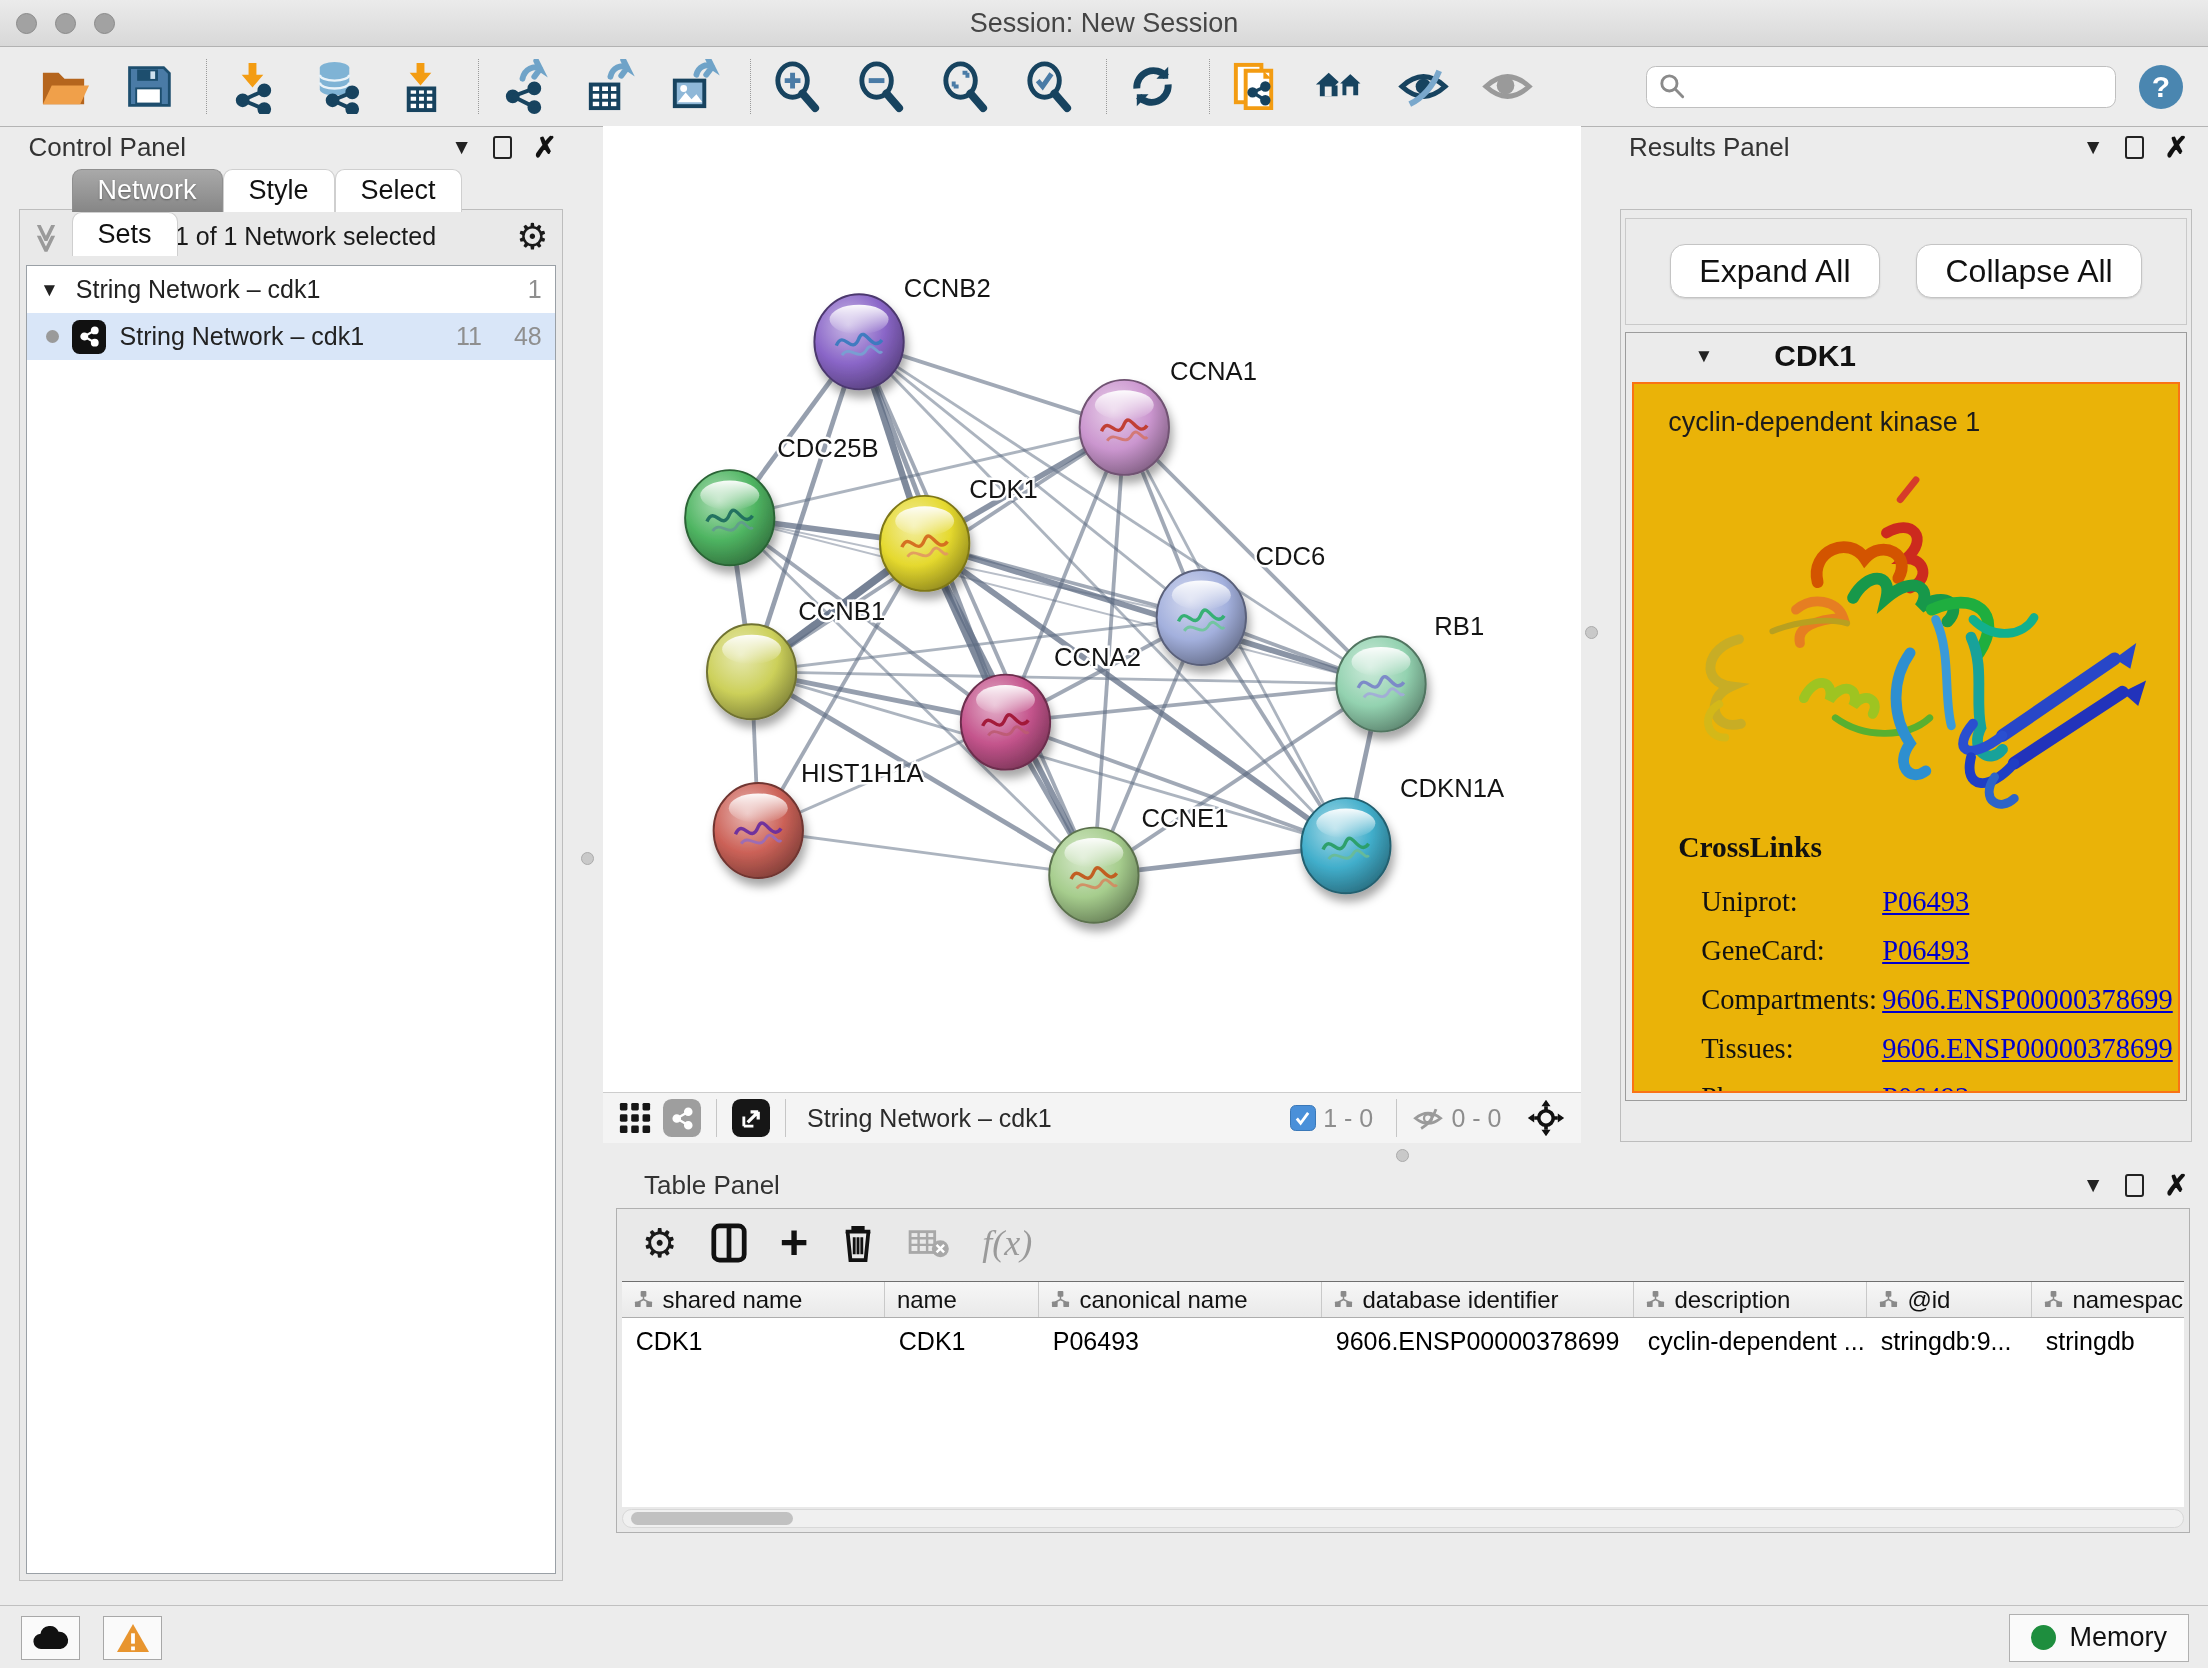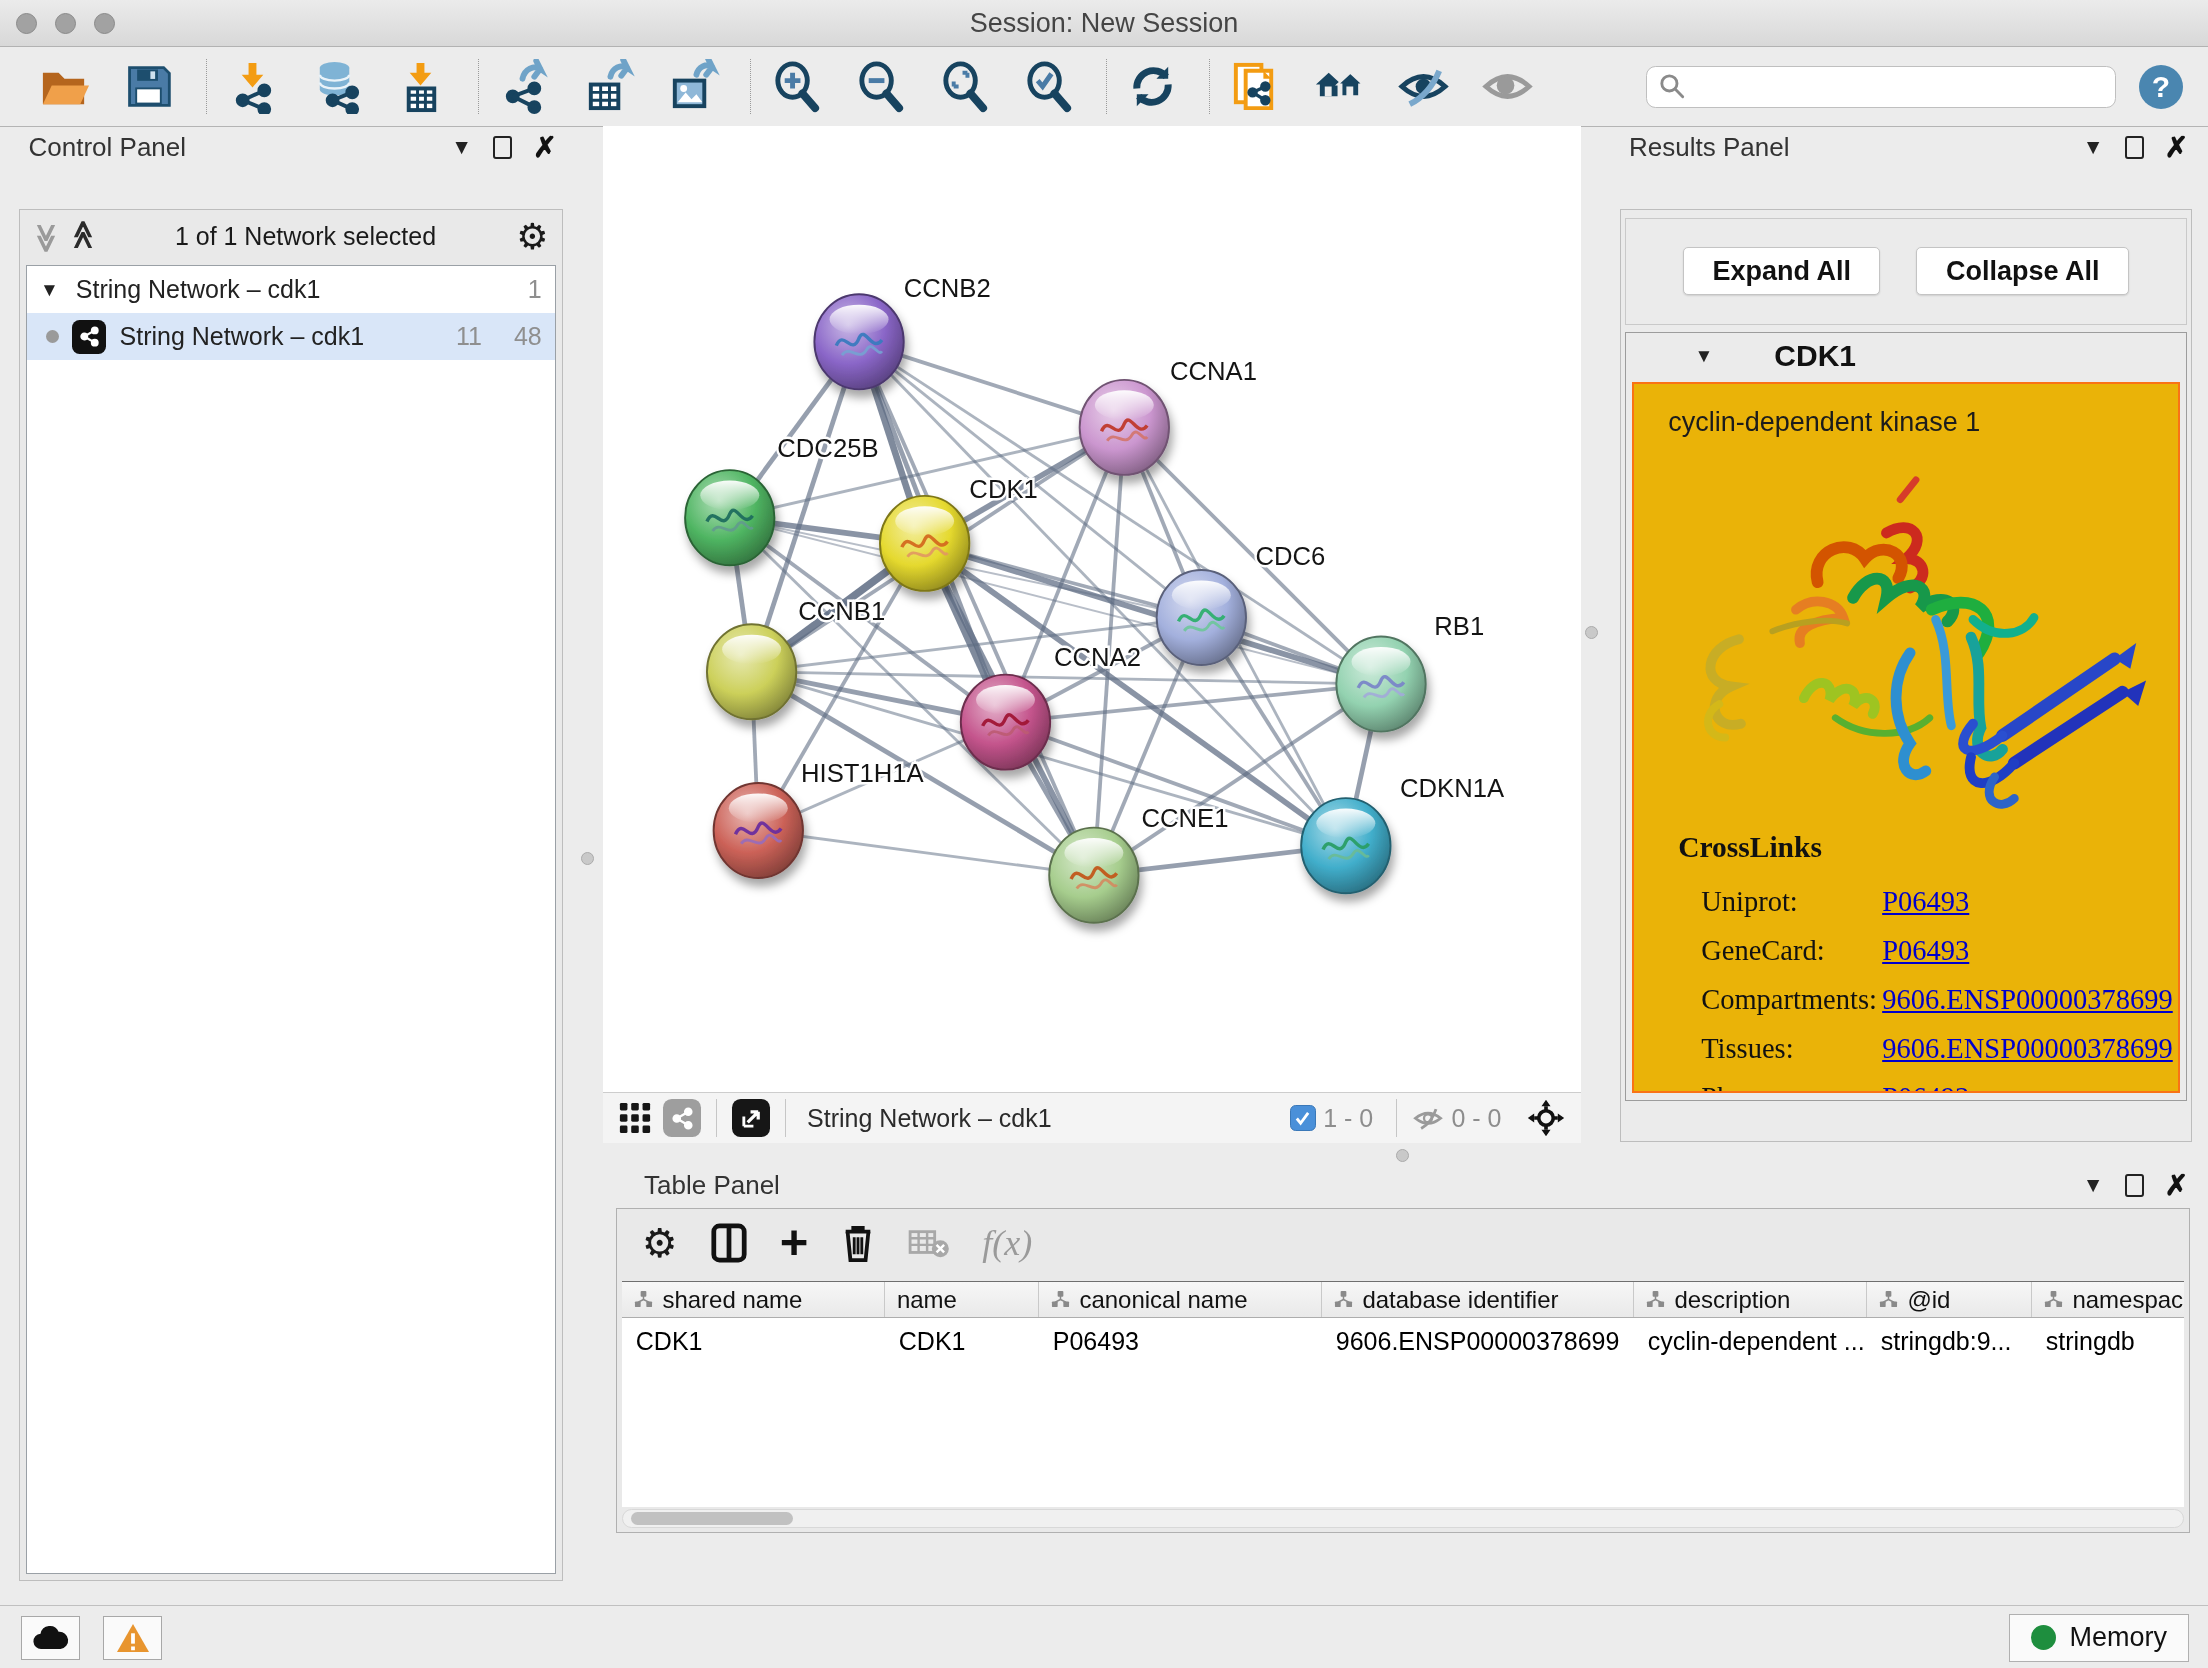--- a/index.html
+++ b/index.html
@@ -83,22 +83,22 @@
     display:flex; align-items:center; justify-content:center; }
   .graybtn{ width:38px; height:38px; background:#9e9e9e; border-radius:8.6px;
     display:flex; align-items:center; justify-content:center; margin-left:11.4px; }
   
   #results-panel{ position:absolute; left:1614px; top:130px; width:584px; height:1014px; }
   #rp-tab{ text-align:center; margin-top:4.8px; position:relative; z-index:2; }
   .rp-pane{ position:absolute; left:5.7px; right:5.7px; top:79px; bottom:1.9px;
     border:1px solid #bdbdbd; background:#ebebeb; }
   .rp-actions{ position:absolute; left:4.8px; right:4.8px; top:7.6px; height:107px;
     border:1px solid #c9c9c9; display:flex; align-items:center; justify-content:center; gap:36px; }
-  .rp-btn{ background:#fff; border:1px solid #c4c4c4; border-radius:5px;
-    font-size:27px; padding:7.6px 28.5px; color:#111; box-shadow:0 1px 1.9px rgba(0,0,0,.12);font-weight:bold; }
+  .rp-btn{ background:#fff; border:1px solid #c4c4c4; border-radius:15px;
+    font-size:32px; padding:7.6px 28.5px; color:#111; box-shadow:0 1px 1.9px rgba(0,0,0,.12); }
   .gene-box{ position:absolute; left:4.8px; right:4.8px; top:122px; bottom:40px; border:1px solid #9c9c9c; background:#ebebeb; }
   .gene-head{ height:46px; display:flex; align-items:center; padding-left:68px; gap:61px; }
   .gene-title{ font-size:30px; font-weight:bold; color:#111; }
   .gene-content{ position:absolute; left:5.7px; right:5.7px; top:49px; bottom:7.6px;
     border:2px solid #f97316; background:#eab308; overflow:hidden; }
   .gene-desc{ font-size:27px; color:#1c1c1c; margin:23px 0 0 34px; }
   .protein-img{ position:absolute; left:42px; top:88px; }
   .xl-title{ position:absolute; left:44px; top:447px; font-family:"Liberation Serif", serif;
     font-weight:bold; font-size:29.5px; color:#111; }
   .xl-rows{ position:absolute; left:67px; top:493px; right:11.4px; }
@@ -308,20 +308,21 @@
 
 <div id="control-panel">
   <div class="panel-head">
     <span class="panel-title" style="margin-left:19px">Control Panel</span>
     <span class="panel-btns">
       <span class="ph-caret">▼</span>
       <span class="ph-float"></span>
       <span class="ph-close">✗</span>
     </span>
   </div>
+  <div id="cp-tabs"><span class="tab active">Network</span><span class="tab">Style</span><span class="tab">Select</span><span class="tab">Sets</span></div>
   <div class="cp-pane">
     <div class="sel-bar">
       <span class="chev" style="color:#9a9a9a; transform:rotate(90deg); display:inline-block;">≫</span>
       <span class="chev" style="color:#2b2b2b; transform:rotate(-90deg); display:inline-block; margin-left:9.5px;">≫</span>
       <span class="sel-text">1 of 1 Network selected</span>
       <span class="gear">⚙</span>
     </div>
     <div class="net-list">
       <div class="tree-row">
         <span class="tree-caret">▼</span>

